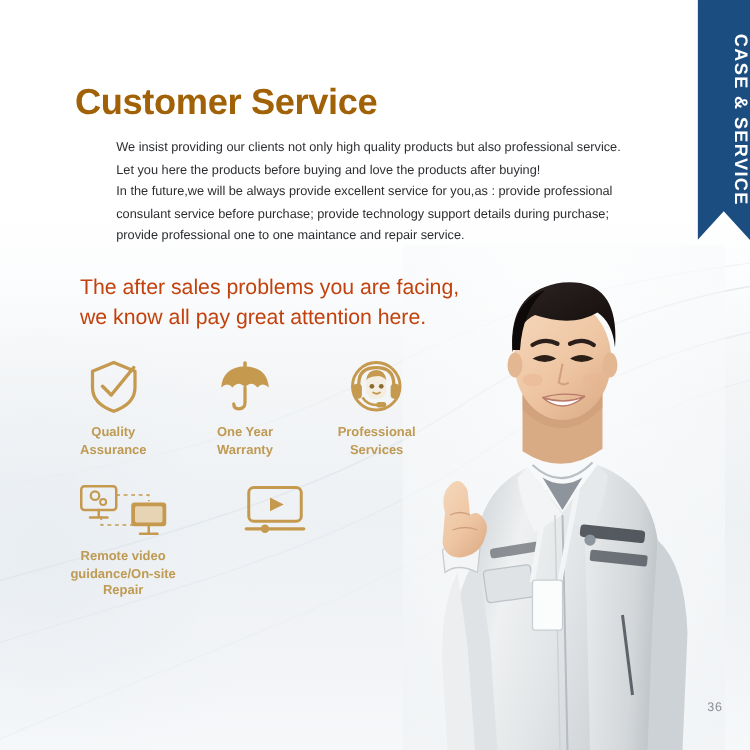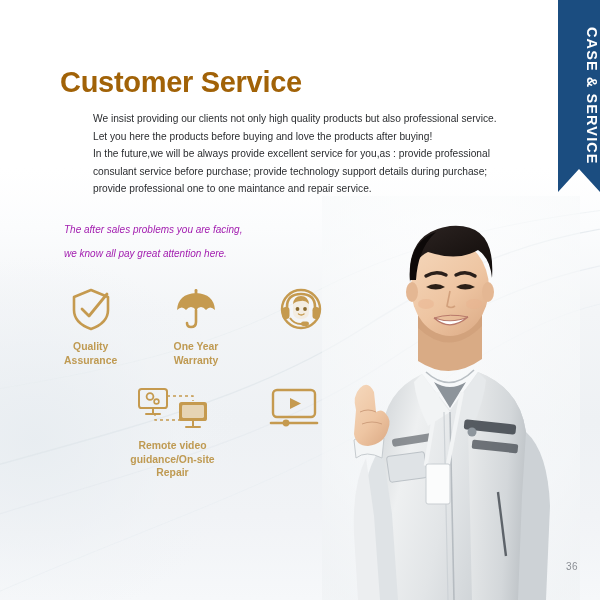--- a/index.html
+++ b/index.html
@@ -100,40 +100,39 @@
     margin-left: 31px;
   }
   .body-copy p { margin: 0; }
 
   
   .pull-quote {
     position: absolute;
     left: 64px;
     top: 218px;
     width: 310px;
-    font-size: 10px;
-    font-style: italic;
+    font-size: 17px;
     line-height: 24px;
-    color: #a21caf;
+    color: #c2410c;
   }
   .pull-quote p { margin: 0; }
 
   
   .features {
     position: absolute;
     left: 46px;
     top: 284px;
     width: 300px;
   }
   .feature-row {
     display: flex;
     align-items: flex-start;
     gap: 16px;
   }
-  .feature-row.row-2 { margin-top: 16px; justify-content: flex-end; }
+  .feature-row.row-2 { margin-top: 16px; }
 
   .feature {
     width: 100px;
     display: flex;
     flex-direction: column;
     align-items: center;
     text-align: center;
   }
   .feature-icon {
     height: 50px;
@@ -334,20 +333,22 @@
             <rect x="34.5" y="21" width="7" height="12" rx="3.2" fill="#c59a4f"></rect>
             <path d="M12,32 Q16,38 23,38 L24,38" fill="none" stroke="#c59a4f" stroke-width="2"></path>
             <rect x="23" y="35.5" width="8" height="4.5" rx="2.2" fill="#c59a4f"></rect>
             <path d="M15,18 Q16,10 23,10 Q30,10 31,18 L31,26 Q31,33 23,33 Q15,33 15,26 Z" fill="#f3ede2"></path>
             <path d="M15,18 Q16,10 23,10 Q30,10 31,18 Q27,14 23,15 Q18,15 15,18 Z" fill="#c59a4f"></path>
             <circle cx="19.5" cy="23" r="1.9" fill="#8a6a2e"></circle>
             <circle cx="27" cy="23" r="1.9" fill="#8a6a2e"></circle>
             <path d="M20.5,28 Q23.3,30 26,28" fill="none" stroke="#c59a4f" stroke-width="1.4" stroke-linecap="round"></path>
           </svg>
         </div>
+        <div class="feature-label">Professional
+Services</div>
       </div>
 
     </div>
 
     <div class="feature-row row-2">
 
       <div class="feature">
         <div class="feature-icon">
           <svg width="76" height="46" viewBox="0 0 76 46">
 

